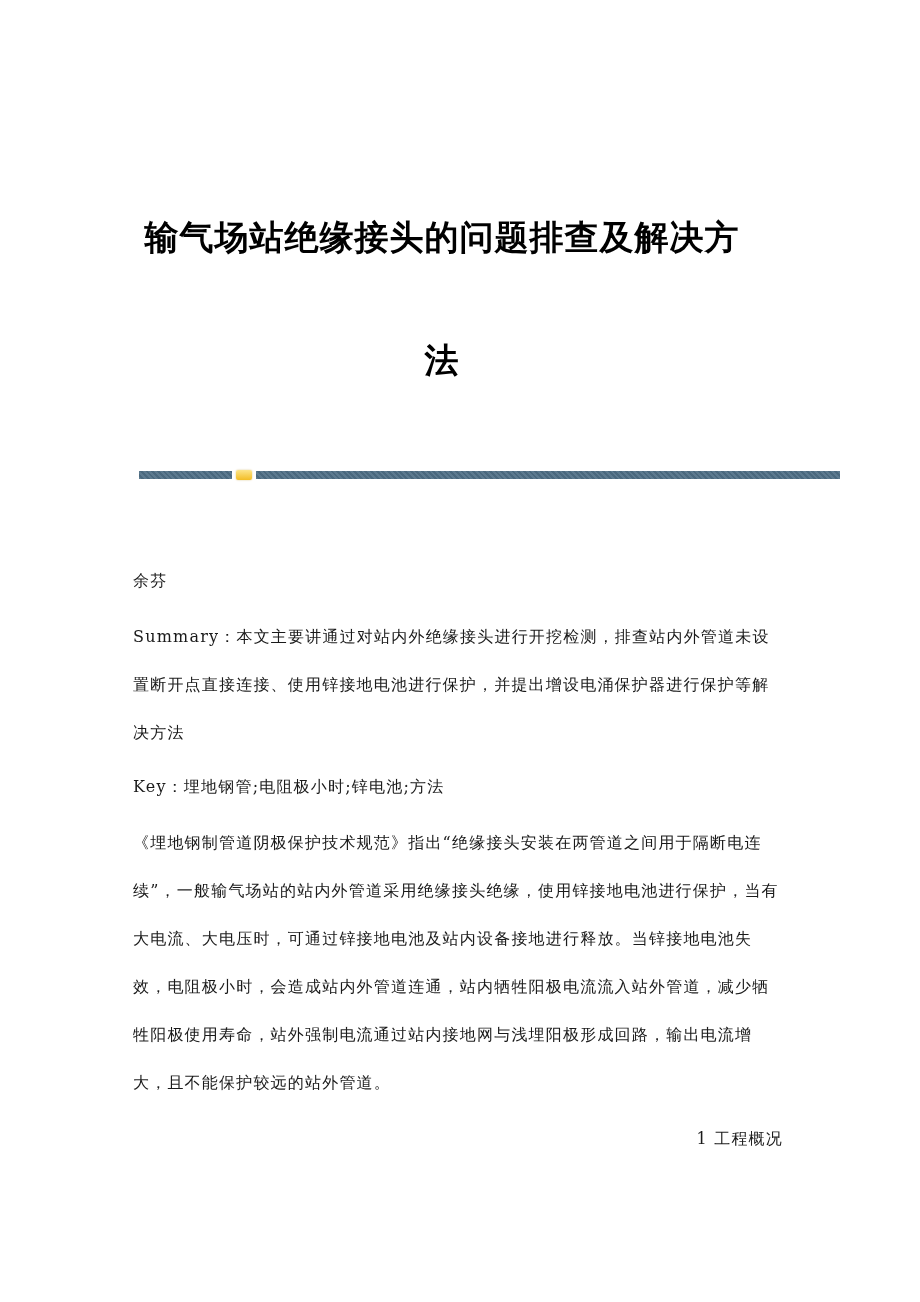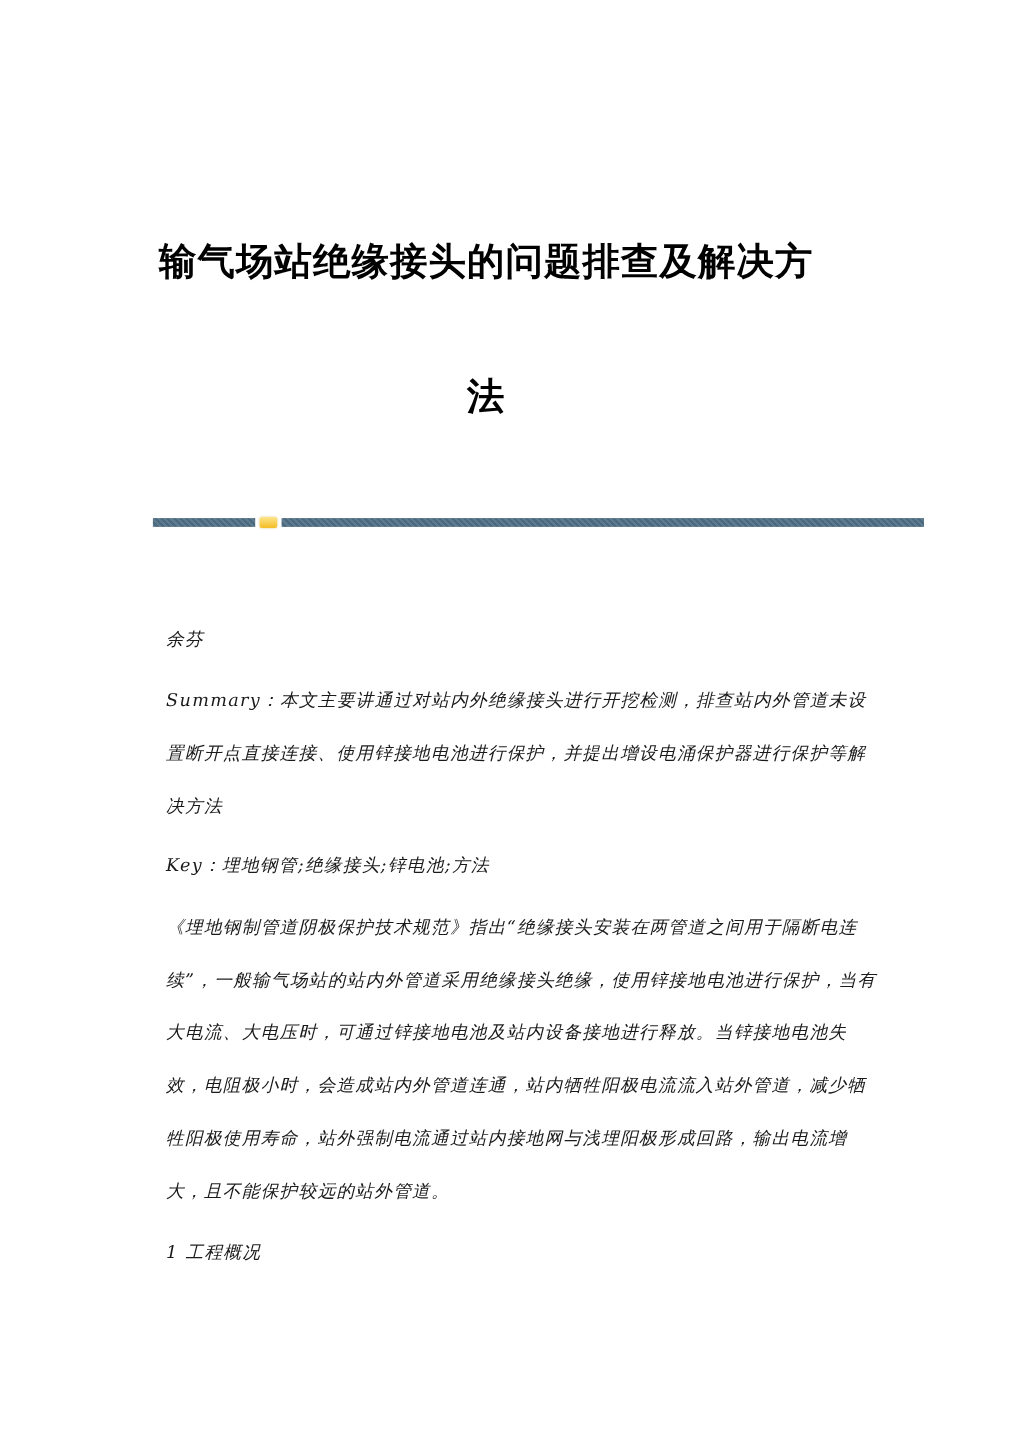--- a/index.html
+++ b/index.html
@@ -15,38 +15,38 @@
     .title.l1 { top: 192px; }
     .title.l2 { top: 315px; }
     .divider { position: absolute; top: 471px; height: 8px; }
     .seg { position: absolute; top: 0; height: 8px; background: #4f6f86;
       background-image: repeating-linear-gradient(45deg, rgba(255,255,255,0.08) 0 2px, rgba(0,0,0,0.06) 2px 4px); }
     .seg.left { left: 139px; width: 93px; }
     .seg.right { left: 256px; width: 584px; }
     .ornament { position: absolute; left: 236px; top: -1px; width: 16px; height: 10px;
       background: linear-gradient(#fde58a, #f3bd25); border-radius: 2px; box-shadow: 0 0 2px #d9c48a; }
     .para {
-      position: absolute; left: 151px; width: 650px;
-      font-size: 16px; line-height: 48px; letter-spacing: 1.2px; font-style: italic;
+      position: absolute; left: 133px; width: 650px;
+      font-size: 16px; line-height: 48px; letter-spacing: 1.2px;
     }
     .p-author { top: 557px; }
     .p-summary { top: 613px; }
     .p-key { top: 763px; }
     .p-body { top: 819px; }
-    .p-section { top: 1115px; }
+    .p-section { top: 1115px; text-align: right; }
   </style>
 </head>
 <body>
 
 <h1 class="title l1">输气场站绝缘接头的问题排查及解决方</h1>
 <h1 class="title l2">法</h1>
 
 <div class="divider">
   <div class="seg left"></div>
   <div class="ornament"></div>
   <div class="seg right"></div>
 </div>
 
 <div class="para p-author">余芬</div>
 <div class="para p-summary">Summary：本文主要讲通过对站内外绝缘接头进行开挖检测，排查站内外管道未设置断开点直接连接、使用锌接地电池进行保护，并提出增设电涌保护器进行保护等解决方法</div>
-<div class="para p-key">Key：埋地钢管;绝缘接头;锌电池;方法</div>
+<div class="para p-key">Key：埋地钢管;电阻极小时;锌电池;方法</div>
 <div class="para p-body">《埋地钢制管道阴极保护技术规范》指出“绝缘接头安装在两管道之间用于隔断电连续”，一般输气场站的站内外管道采用绝缘接头绝缘，使用锌接地电池进行保护，当有大电流、大电压时，可通过锌接地电池及站内设备接地进行释放。当锌接地电池失效，电阻极小时，会造成站内外管道连通，站内牺牲阳极电流流入站外管道，减少牺牲阳极使用寿命，站外强制电流通过站内接地网与浅埋阳极形成回路，输出电流增大，且不能保护较远的站外管道。</div>
 <div class="para p-section">1 工程概况</div>
 
 </body></html>

